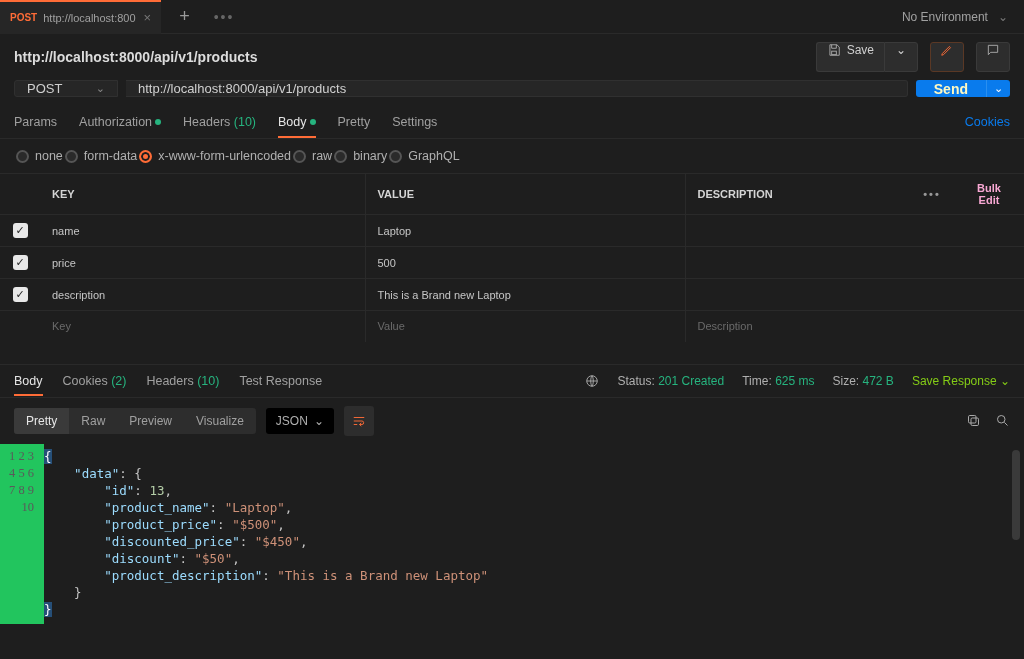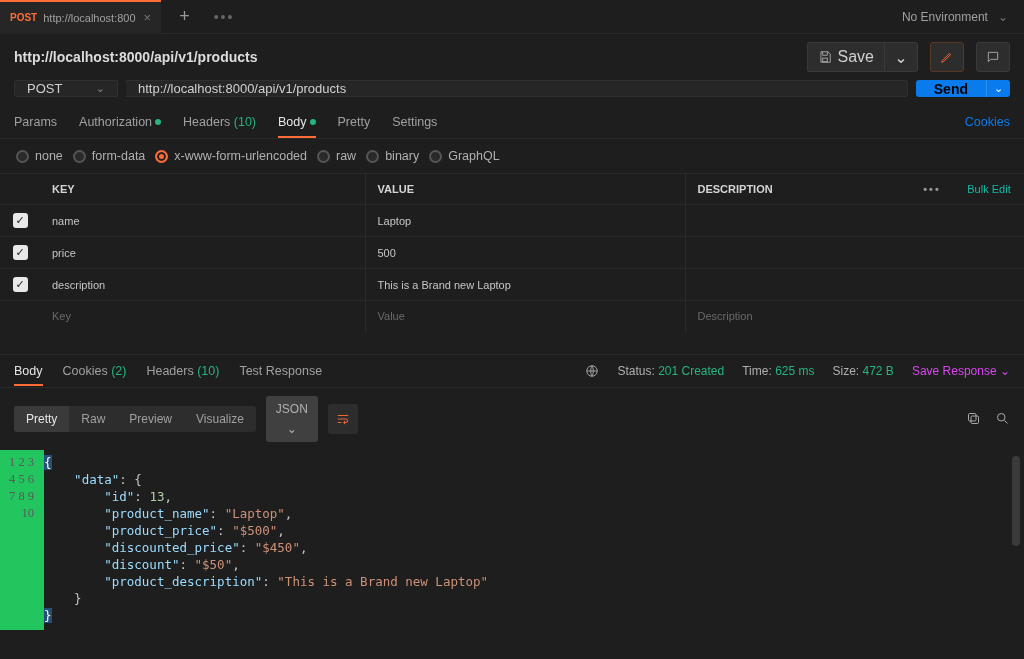--- a/index.html
+++ b/index.html
@@ -43,29 +43,29 @@
     display: flex;
     align-items: center;
     height: 46px;
     padding: 0 14px;
     gap: 12px;
   }
   .title-text { color: #dcdcdc; font-size: 14px; font-weight: 600; }
   .title-spacer { flex: 1; }
   .btn {
     display: flex;
-    align-items: center;
+    align-items: flex-start;
     justify-content: center;
     background: #2d2d2d;
     border: 1px solid #3a3a3a;
     border-radius: 3px;
     height: 30px;
     padding: 0 10px;
     color: #d0d0d0;
-    font-size: 16px;
+    font-size: 12px;
     gap: 6px;
     cursor: pointer;
   }
   .btn.square { width: 34px; padding: 0; }
   .btn-group { display: flex; }
   .btn-group .btn:not(:last-child){border-right:none;border-top-right-radius:0;border-bottom-right-radius:0;}
   .btn-group .btn:not(:first-child){border-top-left-radius:0;border-bottom-left-radius:0;}
   .pencil-icon svg, .save-icon svg, .comment-icon svg, .globe-icon svg, .copy-icon svg, .search-icon svg { display:block; }
   
   .url-row {
@@ -95,21 +95,21 @@
     border-left: none;
     border-radius: 0 3px 3px 0;
     display: flex;
     align-items: center;
     padding: 0 12px;
     color: #d0d0d0;
     font-size: 13px;
   }
   .send-btn {
     background: #097bed;
-    color: #000000;
+    color: #fef9c3;
     border-radius: 3px;
     display: flex;
     align-items: center;
     justify-content: center;
     padding: 0 18px;
     font-weight: 600;
     font-size: 14px;
     gap: 10px;
   }
   .send-group { display: flex; }
@@ -131,21 +131,21 @@
     content: ""; position: absolute; left:0; right:0; bottom:-1px; height:2px; background:#ff6c37;
   }
   .dot { display:inline-block; width:6px; height:6px; border-radius:50%; margin-left:3px; vertical-align:middle;}
   .dot.green { background:#26b47f;}
   .count-g { color:#26b47f; }
   .req-tabs .cookies-link { margin-left:auto; color:#097bed; font-weight:500;}
   
   .body-types {
     display: flex;
     align-items: center;
-    gap: 10px;
+    gap: 2px;
     padding: 10px 16px;
   }
   .radio { display:flex; align-items:center; gap:6px; color:#b0b0b0; font-size:12.5px; cursor:pointer;}
   .radio-c {
     width:13px; height:13px; border-radius:50%;
     border:2px solid #555; background:#2a2a2a; display:inline-block;
   }
   .radio.sel .radio-c { border-color:#ff6c37; background:#ff6c37; box-shadow: inset 0 0 0 2px #1e1e1e;}
   
   .kv-table { width:100%; border-collapse:collapse; }
@@ -159,42 +159,42 @@
   .kv-table .col-val { width:320px; border-right:1px solid #2a2a2a;}
   .kv-table .col-desc { }
   .kv-table th.col-desc { }
   .kv-table .col-opts { width:44px; text-align:center;}
   .kv-table .col-bulk { width:70px; text-align:center;}
   .cb {
     display:inline-flex; width:15px; height:15px; border-radius:3px;
     background:#e8e8e8; align-items:center; justify-content:center; color:#1e1e1e;
   }
   .ph { color:#6a6a6a; }
-  .bulk { color:#14b8a6; font-weight:400; cursor:pointer;}
+  .bulk { color:#f9a8d4; font-weight:700; cursor:pointer;}
   .dots3 { color:#999; letter-spacing:2px;}
   
   .splitter { height:22px; }
   .resp-tabs {
     display:flex; align-items:center; gap:20px; padding:0 14px; height:34px;
     border-bottom:1px solid #2a2a2a; border-top:1px solid #2a2a2a;
     font-size:12.5px;
   }
   .resp-tabs .req-tab { padding:7px 0;}
   .resp-status { margin-left:auto; display:flex; align-items:center; gap:18px; font-size:12px;}
   .resp-status .kv { color:#b0b0b0;}
   .resp-status .kv .v { color:#26b47f;}
-  .save-resp { color:#d946ef; font-weight:500;}
+  .save-resp { color:#84cc16; font-weight:500;}
   
   .viewer-bar {
     display:flex; align-items:center; gap:10px; padding:8px 14px;justify-content:center;
   }
   .pill-group { display:flex; background:#2d2d2d; border-radius:3px; overflow:hidden;}
   .pill { padding:6px 12px; font-size:12px; color:#a0a0a0; cursor:pointer;}
   .pill.active { background:#3a3a3a; color:#e6e6e6;}
-  .sel-json { display:flex; align-items:center; gap:6px; padding:6px 10px; font-size:12px; color:#b0b0b0; background:#404040; border-radius:3px;flex-direction:column;}
+  .sel-json { display:flex; align-items:center; gap:6px; padding:6px 10px; font-size:12px; color:#b0b0b0; background:#000000; border-radius:3px;}
   .wrap-btn { width:30px; height:30px; display:flex; align-items:center; justify-content:center; background:#2d2d2d; border-radius:3px;}
   .viewer-bar .right { margin-left:auto; display:flex; gap:14px; align-items:center;}
   
   .code-area {
     display:flex; font-family: Menlo, Consolas, monospace; font-size:12.5px; line-height:17px;
     height:180px; position:relative;
   }
   .gutters { width:44px; text-align:right; padding:4px 10px 4px 0; color:#5a5a5a; background:#22c55e; user-select:none;font-family:Liberation Serif, serif;}
   .code { padding:4px 0; color:#c6c6c6; white-space:pre;}
   .j-key { color:#9cdcfe;}

